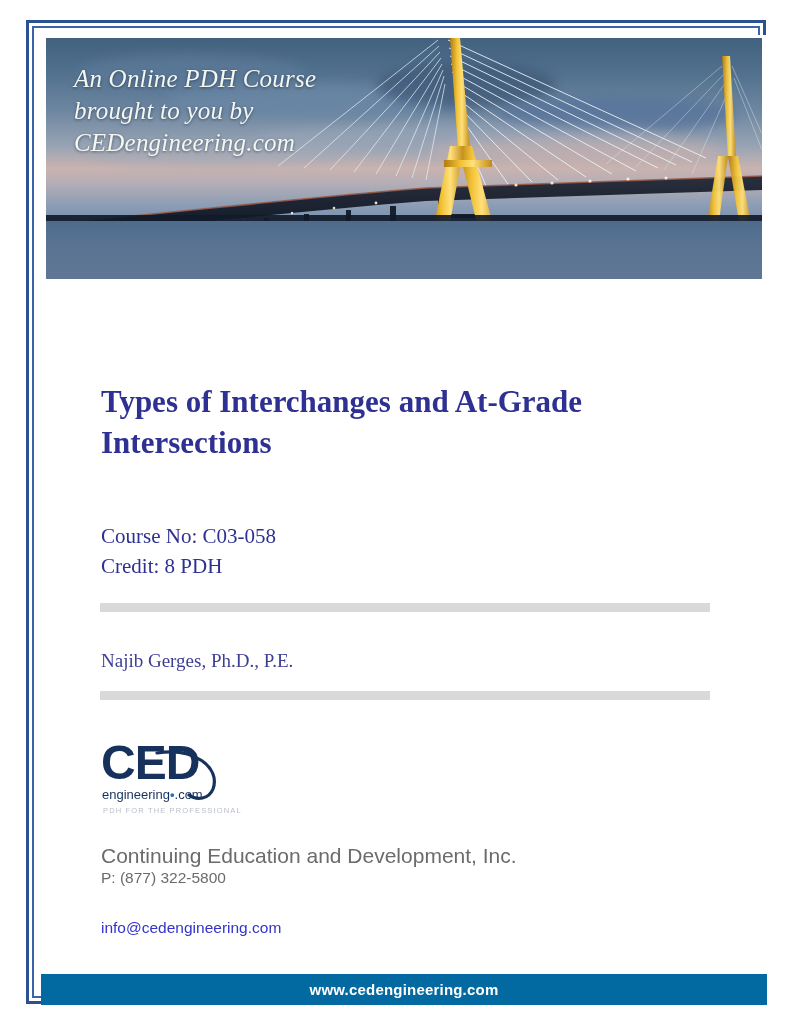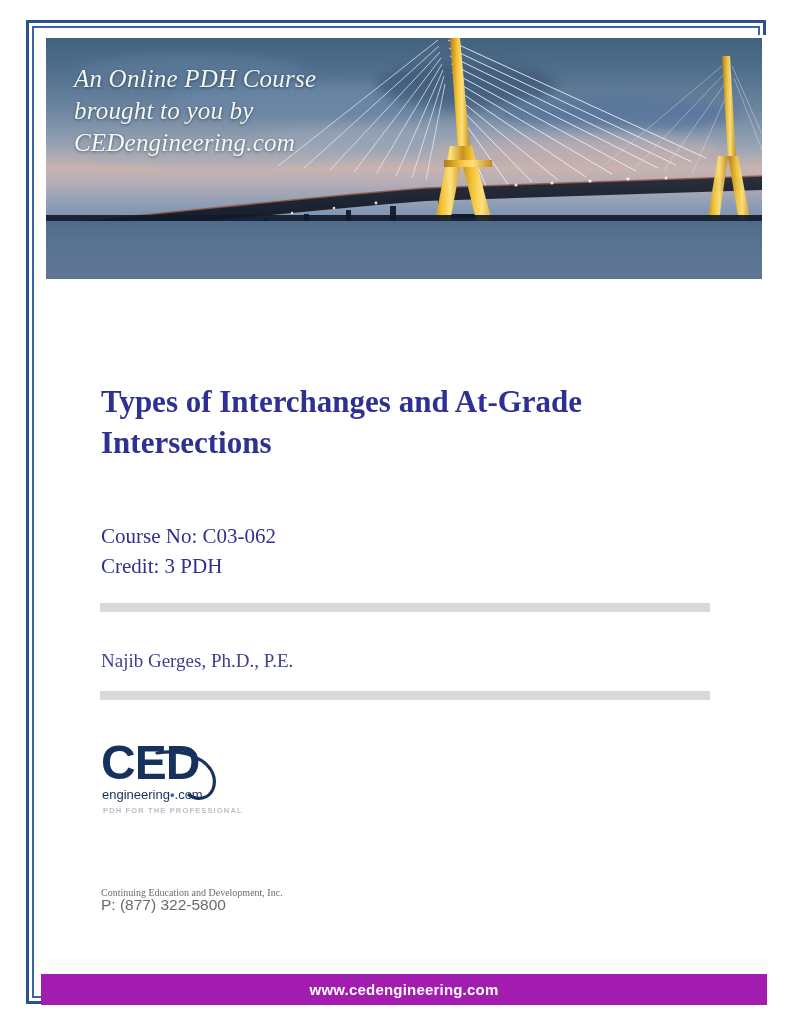--- a/index.html
+++ b/index.html
@@ -210,35 +210,34 @@
   }
   .logo-tag {
     position: absolute;
     left: 2px;
     top: 63px;
     font-family: "Liberation Sans", sans-serif;
     font-size: 7.5px;
     letter-spacing: 1.15px;
     color: #b9bfc9;
     white-space: nowrap;
-    font-weight: bold;
   }
 
   .contact-org {
     position: absolute;
     left: 60px;
-    top: 852px;
-    font-family: Liberation Serif, serif;
-    font-size: 10px;
+    top: 809px;
+    font-family: Liberation Sans, sans-serif;
+    font-size: 21px;
     color: #6b6b6b;
   }
   .contact-phone {
     position: absolute;
     left: 60px;
-    top: 861px;
+    top: 834px;
     font-family: "Liberation Sans", sans-serif;
     font-size: 15.5px;
     color: #6b6b6b;
   }
   .contact-email {
     position: absolute;
     left: 60px;
     top: 884px;
     font-family: "Liberation Sans", sans-serif;
     font-size: 15.5px;
@@ -246,21 +245,21 @@
     text-decoration: none;
   }
 
   
   .footer-bar {
     position: absolute;
     left: 0;
     bottom: 0;
     width: 726px;
     height: 31px;
-    background: #a21caf;
+    background: #0369a1;
   }
   .footer-text {
     position: absolute;
     left: 0;
     top: 0;
     width: 100%;
     height: 31px;
     line-height: 31px;
     text-align: center;
     font-family: "Liberation Sans", sans-serif;
@@ -391,22 +390,22 @@
         <div class="water"></div>
 
         <div class="banner-text">An Online PDH Course
 brought to you by
 CEDengineering.com</div>
       </div>
 
       <div class="doc-title">Types of Interchanges and At-Grade Intersections</div>
 
       <div class="course-info">
-        <div>Course No: C03-062</div>
-        <div>Credit: 3 PDH</div>
+        <div>Course No: C03-058</div>
+        <div>Credit: 8 PDH</div>
       </div>
 
       <div class="rule rule-top"></div>
 
       <div class="author">Najib Gerges, Ph.D., P.E.</div>
 
       <div class="rule rule-bottom"></div>
 
       <div class="logo">
         <div class="logo-ced">CED</div>
@@ -414,20 +413,21 @@
           <path d="M56 10 C 92 4, 120 24, 112 46 C 108 56, 96 58, 88 52" fill="none" stroke="#16325c" stroke-width="3.2" stroke-linecap="round"></path>
         </svg>
         <div class="logo-sub">
           <span>engineering</span><span class="dot">•</span><span>.com</span>
         </div>
         <div class="logo-tag">PDH FOR THE PROFESSIONAL</div>
       </div>
 
       <div class="contact-org">Continuing Education and Development, Inc.</div>
       <div class="contact-phone">P: (877) 322-5800</div>
+      <a class="contact-email" href="#">info@cedengineering.com</a>
 
       <div class="footer-bar">
         <div class="footer-text">www.cedengineering.com</div>
       </div>
 
     </div>
   </div>
 </div>
 
 </body></html>

